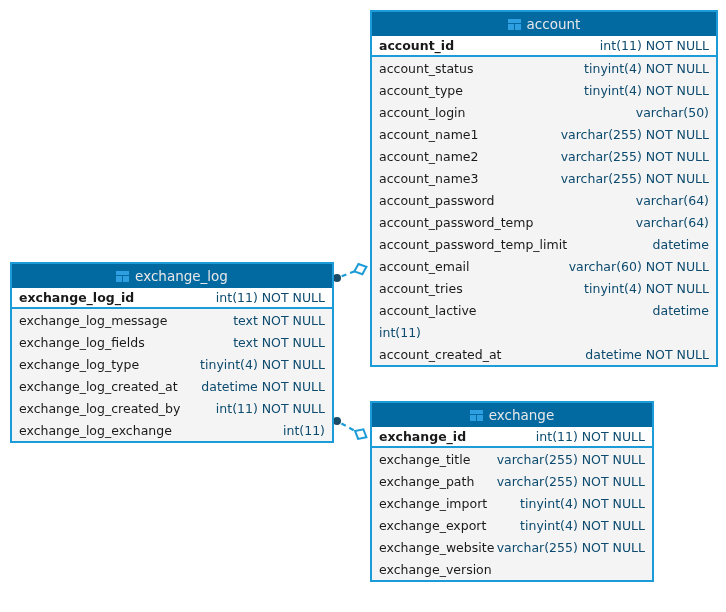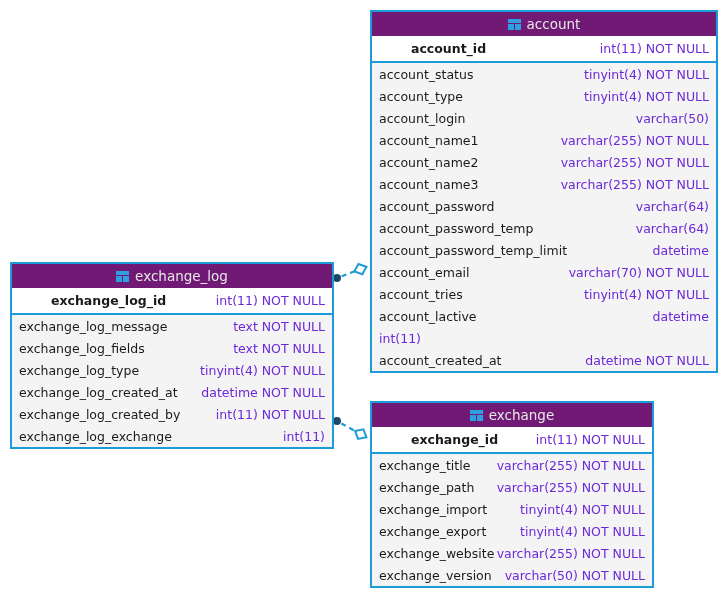--- a/index.html
+++ b/index.html
@@ -30,21 +30,21 @@
   }
 
   .entity {
     position: absolute;
     box-sizing: border-box;
     border: 2px solid #1b9cd8;
     background: #f4f4f4;
     box-shadow: 0 0 0 0 rgba(0,0,0,0);
   }
   .entity-header {
-    background: #701a75;
+    background: #0369a1;
     color: #e8e8e8;
     height: 24px;
     line-height: 24px;
     text-align: center;
     font-size: 13.5px;
     white-space: nowrap;
     overflow: hidden;
     display: flex;
     align-items: center;
     justify-content: center;
@@ -71,25 +71,24 @@
     display: flex;
     justify-content: space-between;
     align-items: center;
     height: 22px;
     padding: 0 7px;
     font-size: 12.5px;
     color: #1a1a1a;
     white-space: nowrap;
   }
   .pk-row .row {
-    height: 25px;
-    margin-left: 32px;
+    height: 19px;
   }
   .col-name { text-align: left; }
-  .col-type { text-align: center; color: #6d28d9; }
+  .col-type { text-align: center; color: #0c4a6e; }
   .pk .col-name { font-weight: bold; }
   .pk .col-type { font-weight: normal; }
 
   
 </style>
 </head>
 <body>
 
 <div id="canvas">
 
@@ -155,21 +154,21 @@
         <div class="row">
           <span class="col-name">account_password_temp</span>
           <span class="col-type">varchar(64)</span>
         </div>
         <div class="row">
           <span class="col-name">account_password_temp_limit</span>
           <span class="col-type">datetime</span>
         </div>
         <div class="row">
           <span class="col-name">account_email</span>
-          <span class="col-type">varchar(70) NOT NULL</span>
+          <span class="col-type">varchar(60) NOT NULL</span>
         </div>
         <div class="row">
           <span class="col-name">account_tries</span>
           <span class="col-type">tinyint(4) NOT NULL</span>
         </div>
         <div class="row">
           <span class="col-name">account_lactive</span>
           <span class="col-type">datetime</span>
         </div>
         <div class="row">
@@ -258,17 +257,16 @@
         <div class="row">
           <span class="col-name">exchange_export</span>
           <span class="col-type">tinyint(4) NOT NULL</span>
         </div>
         <div class="row">
           <span class="col-name">exchange_website</span>
           <span class="col-type">varchar(255) NOT NULL</span>
         </div>
         <div class="row">
           <span class="col-name">exchange_version</span>
-          <span class="col-type">varchar(50) NOT NULL</span>
         </div>
       </div>
     </div>
   </div>
 
 </body></html>

